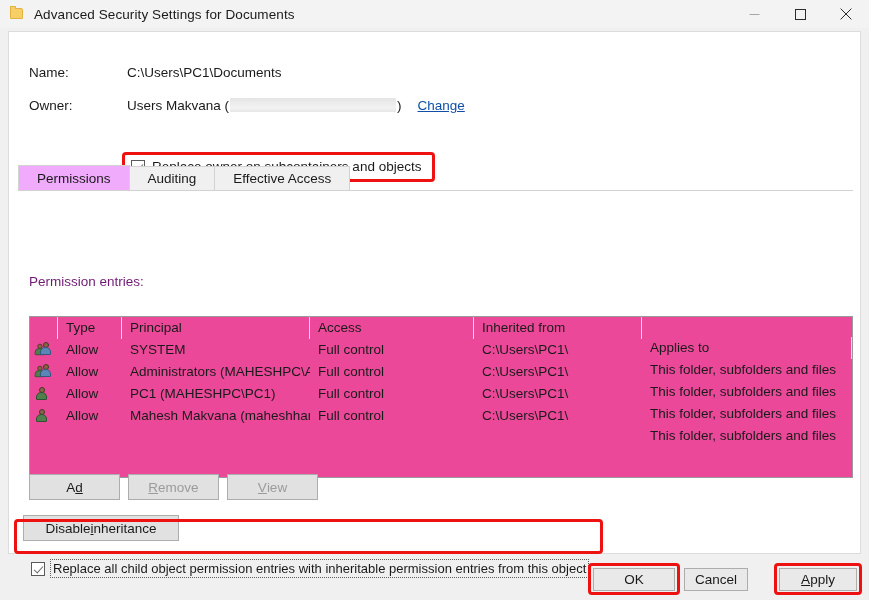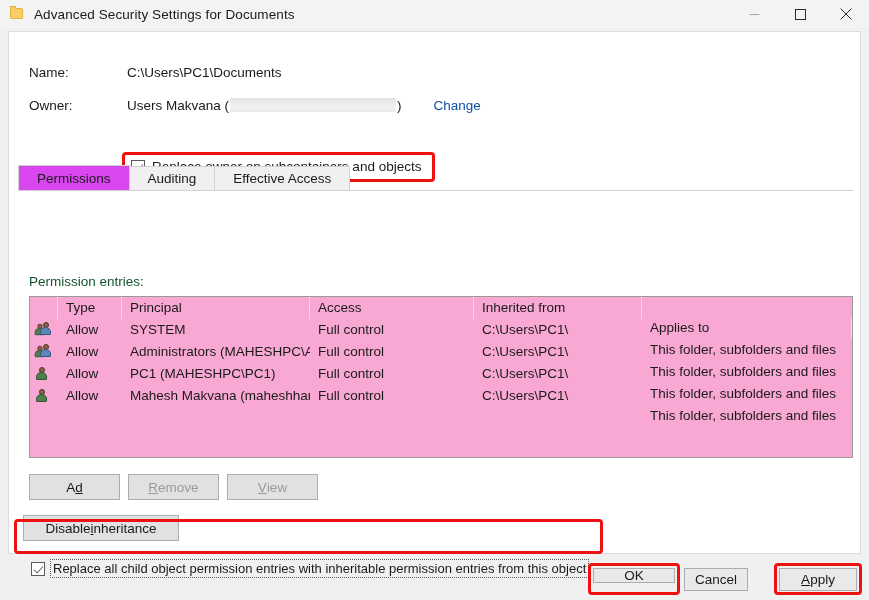--- a/index.html
+++ b/index.html
@@ -120,23 +120,24 @@
   .redaction {
     display: inline-block;
     width: 166px;
     height: 14px;
     vertical-align: -2px;
     margin: 0 1px;
     background: linear-gradient(180deg, #e4e4e4 0%, #ececec 35%, #f2f2f2 70%, #e6e6e6 100%);
     border-radius: 1px;
   }
   .change-link {
-    margin-left: 32px;
+    margin-left: 16px;
     color: #0f4fa8;
     font-size: 13.5px;
+    text-decoration: underline;
     cursor: pointer;
   }
 
   
   .annot {
     position: absolute;
     border: 3px solid #ee1111;
     border-radius: 4px;
     box-sizing: border-box;
     pointer-events: none;
@@ -211,51 +212,51 @@
     font-size: 13.5px;
     color: #1a1a1a;
     background: #f0f0f0;
     border: 1px solid #d2d2d2;
     border-bottom: none;
     box-sizing: border-box;
     margin-right: -1px;
     white-space: nowrap;
   }
   .tab.active {
-    background: #d946ef;
+    background: #f0abfc;
     position: relative;
     z-index: 2;
     height: 25px;
   }
 
   
   .info-text {
     position: absolute;
     left: 20px;
     top: 208px;
     font-size: 13.5px;
     color: #1a1a1a;
     white-space: nowrap;
   }
   .entries-label {
     position: absolute;
     left: 20px;
     top: 242px;
     font-size: 13.5px;
-    color: #14532d;
+    color: #701a75;
   }
 
   
   .listbox {
     position: absolute;
     left: 20px;
-    top: 264px;
+    top: 284px;
     width: 824px;
     height: 162px;
-    background: #f9a8d4;
+    background: #ec4899;
     border: 1px solid #9a9a9a;
     box-sizing: border-box;
     overflow: hidden;
   }
   .lhead {
     display: flex;
     height: 22px;
     align-items: center;
     font-size: 13.5px;
     color: #1a1a1a;
@@ -339,21 +340,21 @@
     padding: 0;
   }
   .btn.disabled { color: #9b9b9b; }
   .btn u { text-decoration: underline; }
 
   #btn-add      { left: 20px;  top: 442px; width: 91px; height: 26px; }
   #btn-remove   { left: 119px; top: 442px; width: 91px; height: 26px; }
   #btn-view     { left: 218px; top: 442px; width: 91px; height: 26px; }
   #btn-disable  { left: 14px;  top: 483px; width: 156px; height: 26px; }
 
-  #btn-ok       { left: 593px; top: 568px; width: 82px; height: 15px; background:#e9e9e9;}
+  #btn-ok       { left: 593px; top: 568px; width: 82px; height: 23px; background:#e9e9e9;}
   #btn-cancel   { left: 684px; top: 568px; width: 64px; height: 23px; background:#e9e9e9;}
   #btn-apply    { left: 779px; top: 568px; width: 78px; height: 23px; background:#e9e9e9;}
 </style>
 </head>
 <body>
 
 <div class="window">
 
   <div class="titlebar">
     <span class="title-icon">

